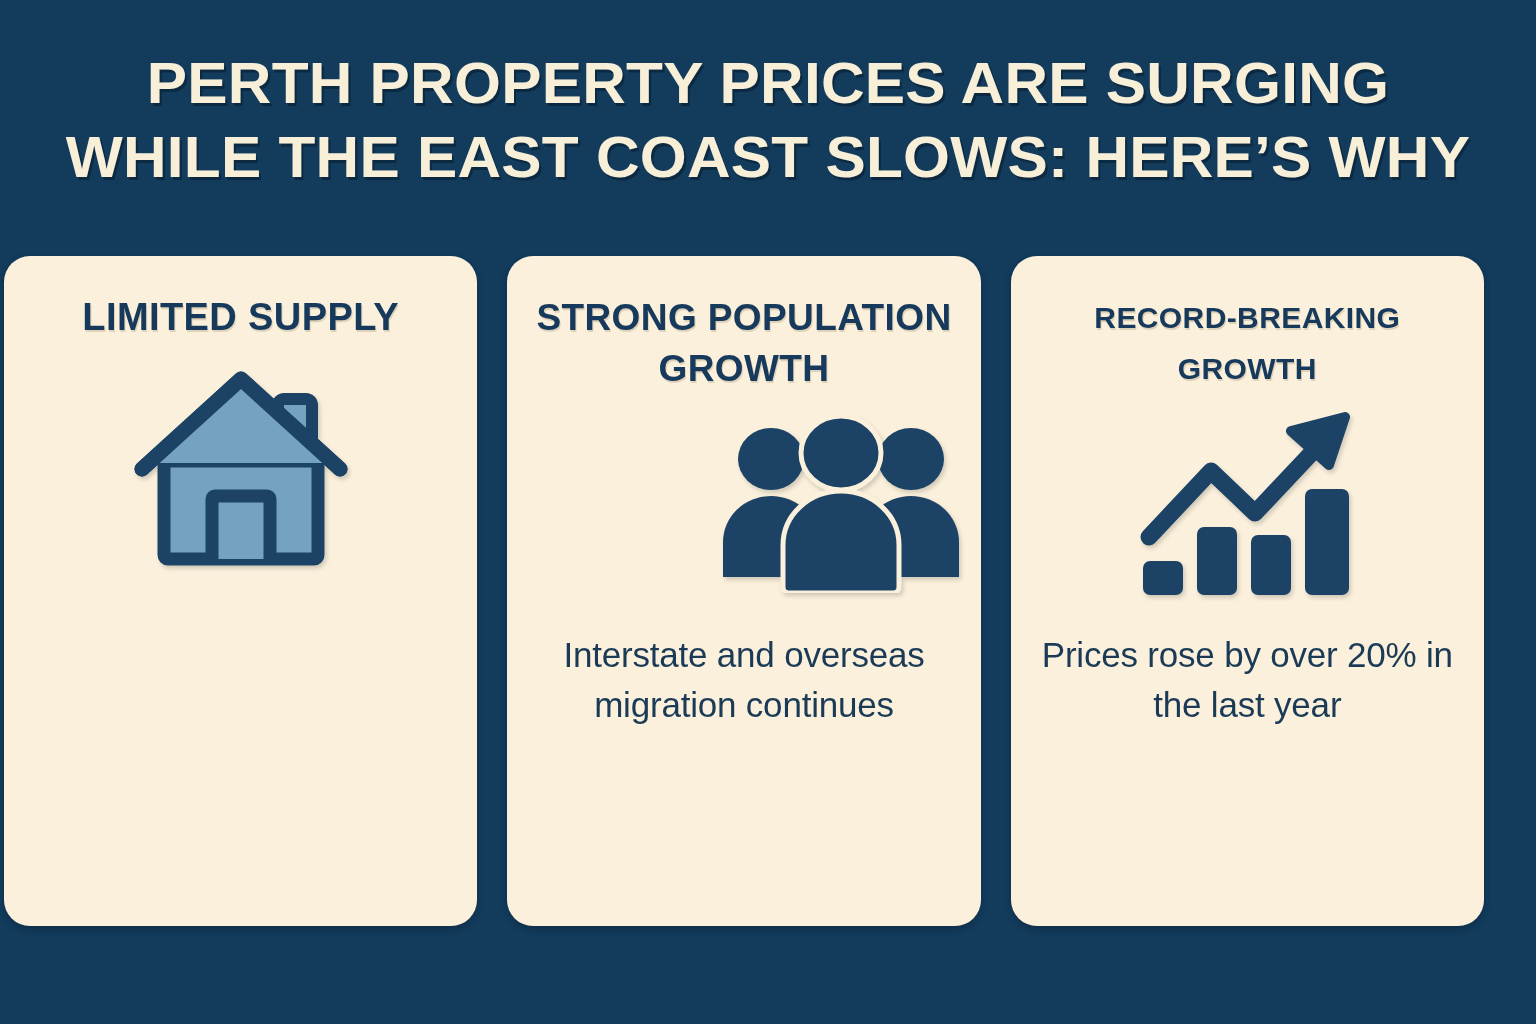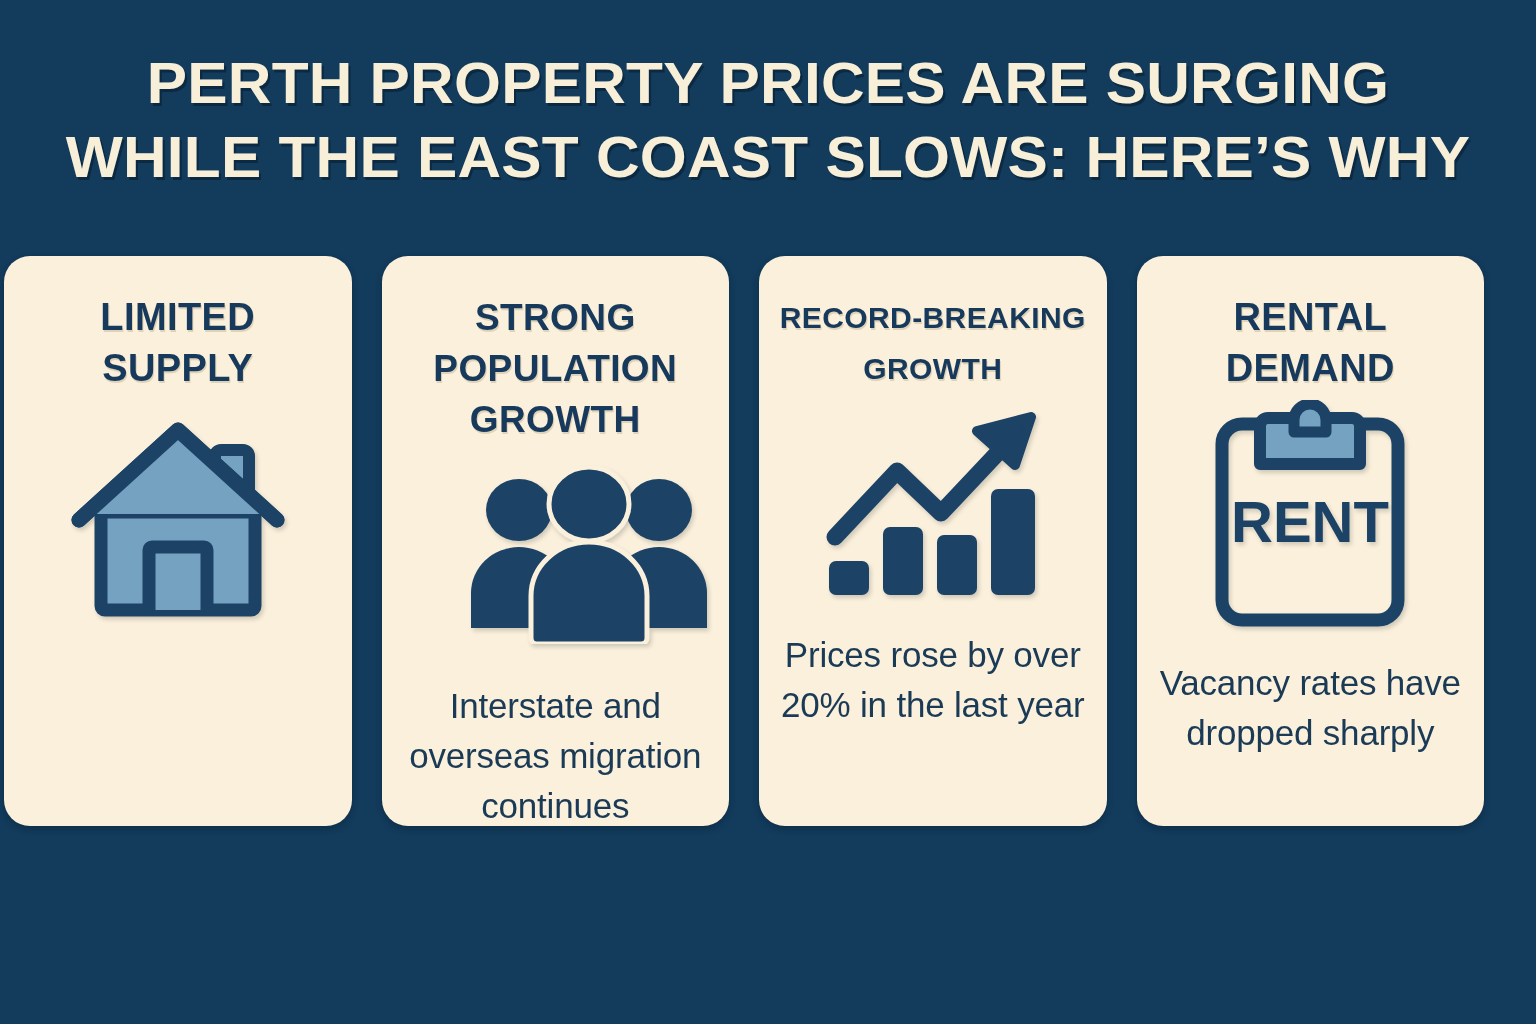--- a/index.html
+++ b/index.html
@@ -29,21 +29,21 @@
     text-shadow:2px 3px 0 rgba(8,28,46,0.55);
     transform:scaleX(1.06);
     transform-origin:center top;
   }
   #headline .hl-line { display:block; white-space:nowrap; }
 
   
   #cards {
     position:absolute;
     top:256px; left:4px;
-    width:1480px; height:570px;
+    width:1480px; height:670px;
     display:flex;
     gap:30px;
   }
 
   .card {
     flex:1 1 0;
     background:#faf0dc;
     border-radius:26px;
     box-shadow:0 3px 7px rgba(0,0,0,0.22);
     padding:36px 16px 22px;
@@ -153,30 +153,14 @@
         </g>
 
         <path d="M18 128 L80 62 L124 104 L190 34" fill="none" stroke="#1c4266" stroke-width="17" stroke-linecap="round" stroke-linejoin="round"></path>
 
         <path d="M214 8 L160 22 L198 56 z" fill="#1c4266" stroke="#1c4266" stroke-width="10" stroke-linejoin="round"></path>
       </svg>
     </div>
     <div class="card-body" style="color: rgb(26, 58, 86);">Prices rose by over 20% in the last year</div>
   </div>
 
-  <div class="card card--rent" style="background: rgb(250, 240, 220);">
-    <div class="card-title" style="color: rgb(22, 57, 92);">RENTAL DEMAND</div>
-    <div class="card-icon">
-      <svg width="196" height="232" viewBox="0 0 196 232">
-
-        <rect x="10" y="24" width="176" height="196" rx="20" fill="none" stroke="#1c4266" stroke-width="13"></rect>
-
-        <path d="M56 18 h84 a8 8 0 0 1 8 8 v38 H48 V26 a8 8 0 0 1 8 -8 z" fill="#74a2c0" stroke="#1c4266" stroke-width="12" stroke-linejoin="round"></path>
-
-        <path d="M82 20 a16 16 0 0 1 32 0 v12 H82 z" fill="#74a2c0" stroke="#1c4266" stroke-width="11" stroke-linejoin="round"></path>
-
-        <text x="98" y="142" text-anchor="middle" font-family="Liberation Sans, sans-serif" font-size="58" font-weight="bold" fill="#1c4266">RENT</text>
-      </svg>
-    </div>
-    <div class="card-body" style="color: rgb(26, 58, 86);">Vacancy rates have dropped sharply</div>
-  </div>
 
 </div>
 
 </body></html>

